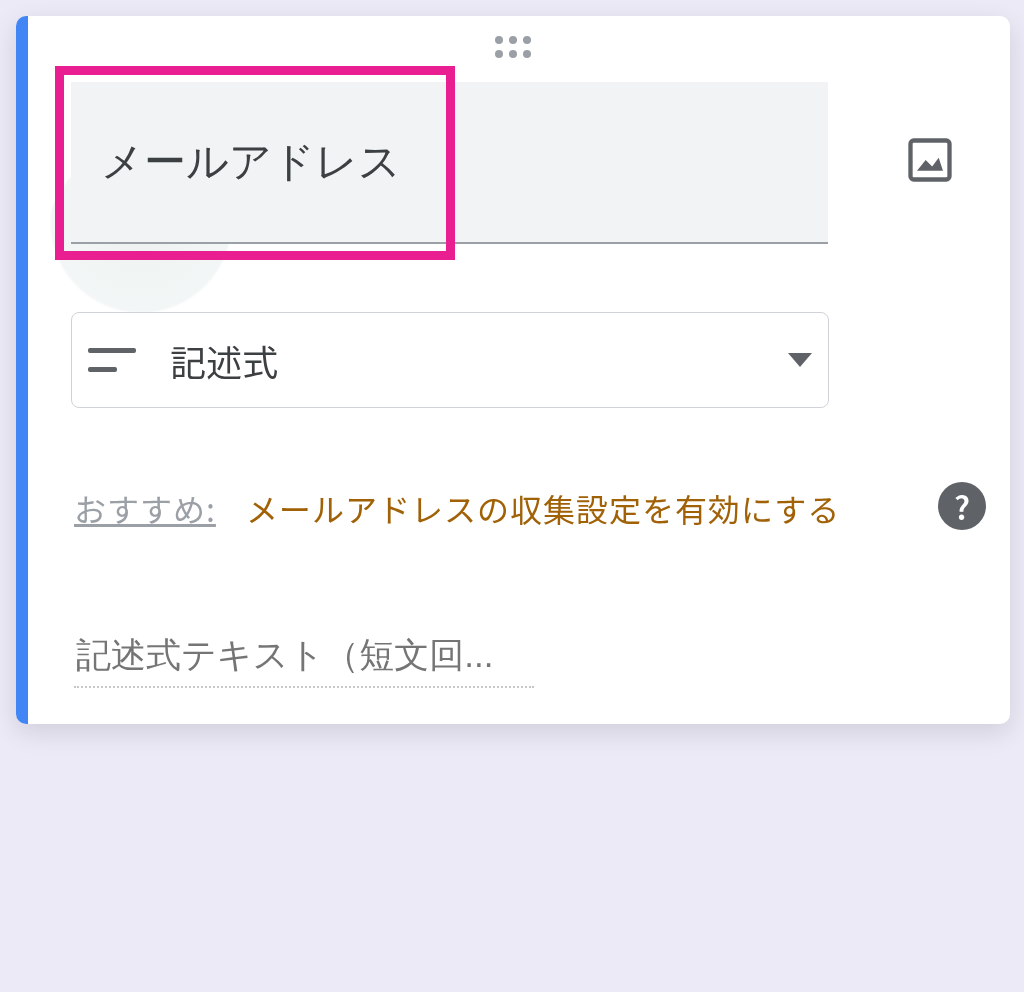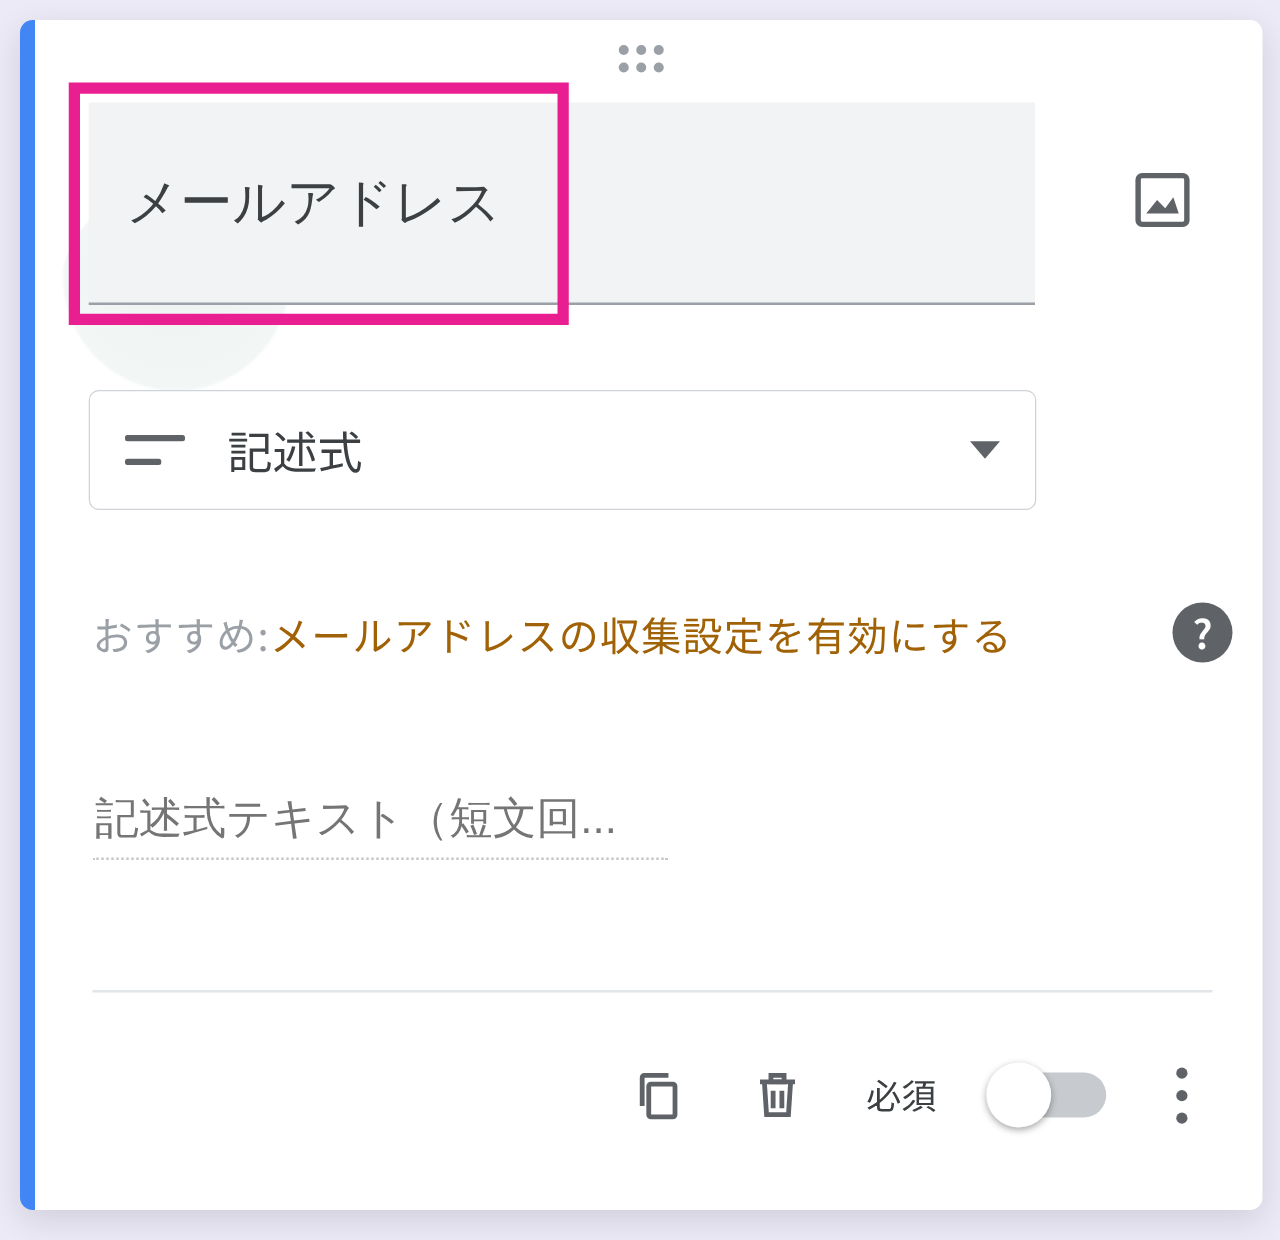--- a/index.html
+++ b/index.html
@@ -9,21 +9,21 @@
     background: #eceaf7;
     font-family: "Hiragino Sans", "Noto Sans JP", "Meiryo", Arial, sans-serif;
   }
   .stage {
     position: relative;
     width: 1024px; height: 992px;
   }
   .card {
     position: absolute;
     left: 16px; top: 16px;
-    width: 994px; height: 952px;
+    width: 994px; height: 708px;
     background: #ffffff;
     border-radius: 10px;
     box-shadow: 0 8px 26px rgba(0,0,0,0.12);
     overflow: hidden;
   }
   .accent-bar {
     position: absolute;
     left: 0; top: 0; bottom: 0;
     width: 12px;
     background: #4285f4;
@@ -88,21 +88,21 @@
 
   
   .type-select {
     position: absolute;
     left: 55px; top: 296px;
     width: 758px; height: 96px;
     border: 1.5px solid #cfd3d7;
     border-radius: 8px;
     display: flex;
     align-items: center;
-    padding: 0 28px;
+    padding: 0 16px;
     cursor: pointer;
     background: #fff;
   }
   .type-icon {
     width: 48px; height: 24px;
     display: flex; flex-direction: column; justify-content: space-between;
     margin-right: 34px;
   }
   .type-icon .bar { height: 5px; background: #5f6368; border-radius: 2px; }
   .type-icon .bar.short { width: 60%; }
@@ -120,21 +120,21 @@
 
   
   .suggest-row {
     position: absolute;
     left: 58px; top: 462px;
     width: 920px; height: 60px;
     display: flex;
     align-items: center;
     font-size: 32px;
   }
-  .suggest-label { color: #9aa0a6; margin-right: 0; letter-spacing: 1px;}
+  .suggest-label { color: #9aa0a6; margin-right: 30px; letter-spacing: 1px; text-decoration: underline;}
   .suggest-link { color: #a16207; cursor: pointer; letter-spacing: 1px;}
   .help-circle {
     position:absolute;
     left: 922px; top: 466px;
     width: 48px; height: 48px;
     background: #5f6368;
     border-radius: 50%;
     color: #fff;
     display: flex; align-items: center; justify-content: center;
     font-size: 32px;

